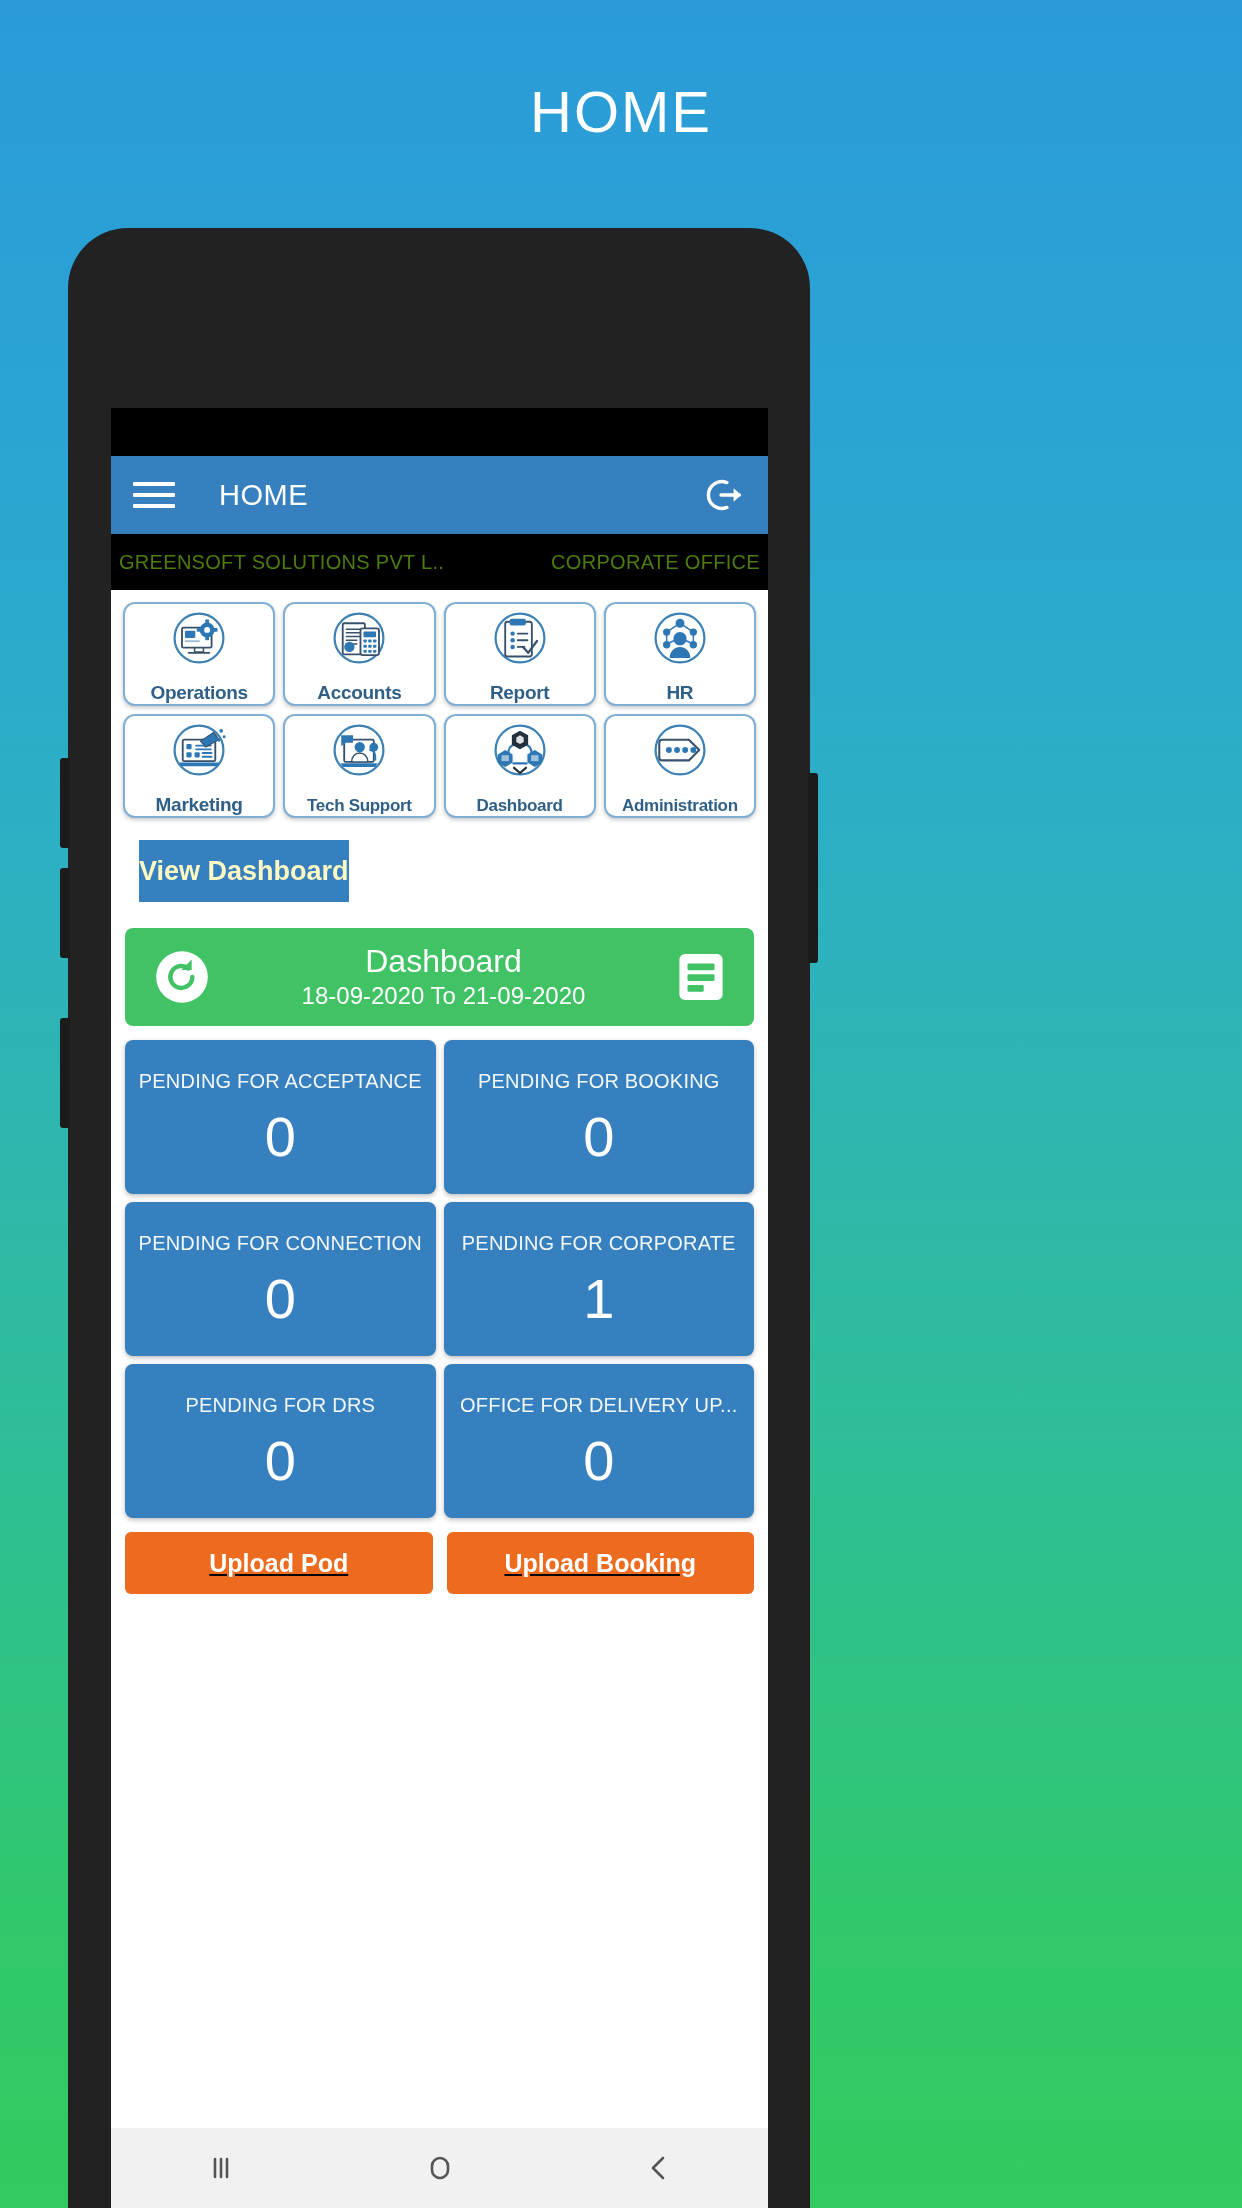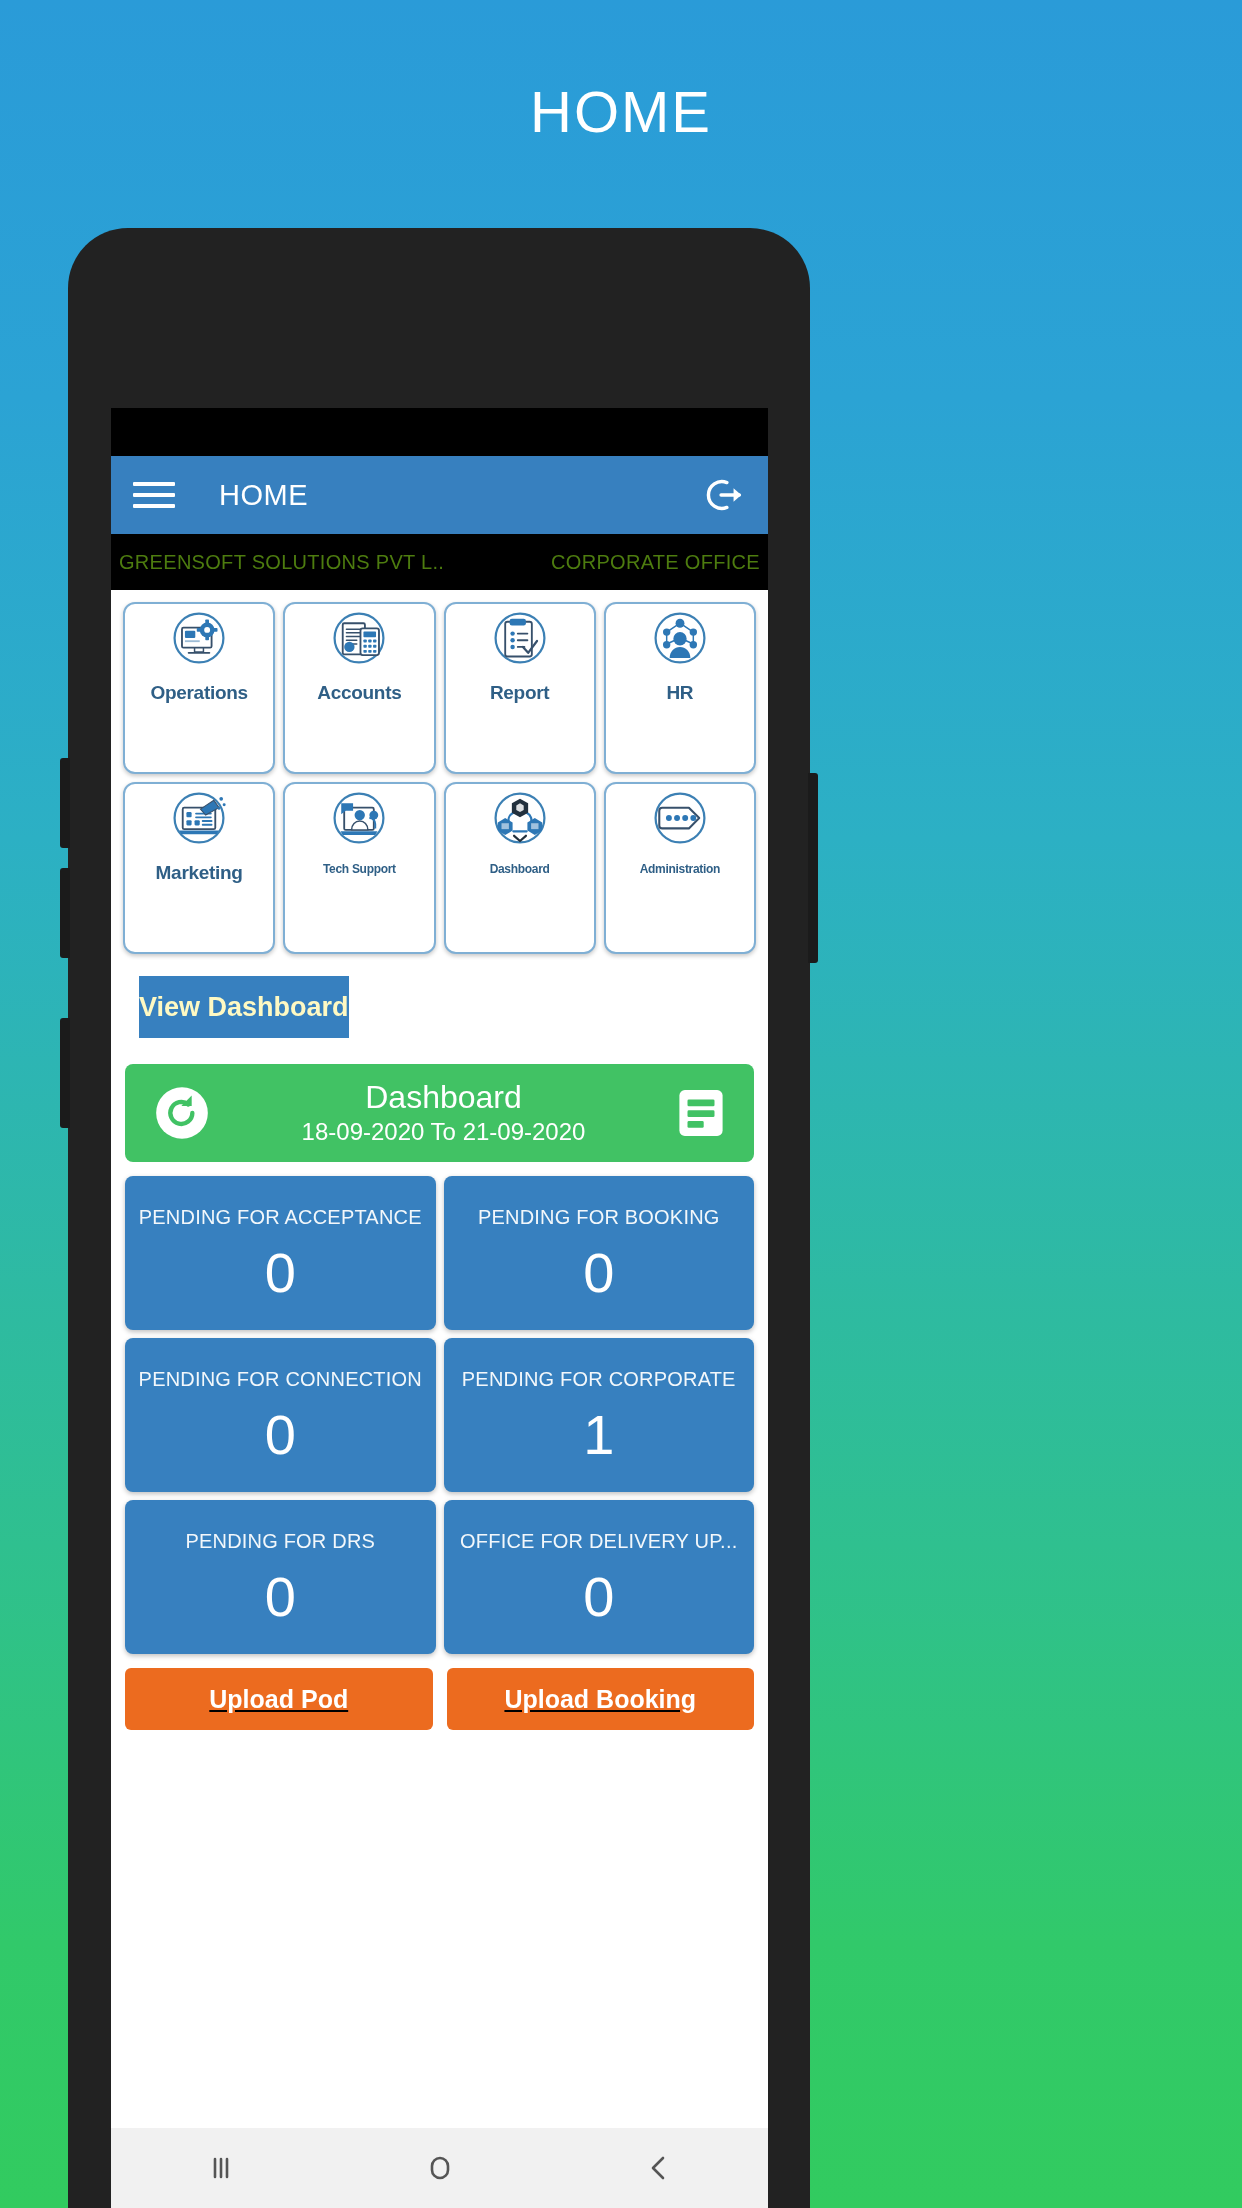--- a/index.html
+++ b/index.html
@@ -76,28 +76,28 @@
     position:relative;
   }
 
   
   .menu-grid {
     display:grid; grid-template-columns:repeat(4,1fr);
     gap:8px; padding:4px 6px 0 6px;
   }
   .menu-tile {
     background:#ffffff; border:2px solid #7fafd4; border-radius:12px;
-    height:172px; display:flex; flex-direction:column;
-    align-items:center; justify-content:flex-start; gap:4px;
+    height:104px; display:flex; flex-direction:column;
+    align-items:center; justify-content:space-between; gap:4px;
     box-shadow:0 2px 4px rgba(0,0,0,0.22);
     cursor:pointer;
   }
   .tile-ico { width:74px; height:74px; display:block; }
   .tile-label { font-size:19px; font-weight:bold; color:#2f5f86; letter-spacing:-0.3px; white-space:nowrap; }
-  .tile-label.small { font-size:12px; }
+  .tile-label.small { font-size:17px; }
 
   
   .view-dash {
     margin:22px 22px 0 22px; height:62px;
     background:#3780bf; color:#fef9c3;
     display:flex; align-items:center; justify-content:center;
     font-size:27px; font-weight:bold; cursor:pointer;
     border:none;
   }
 

